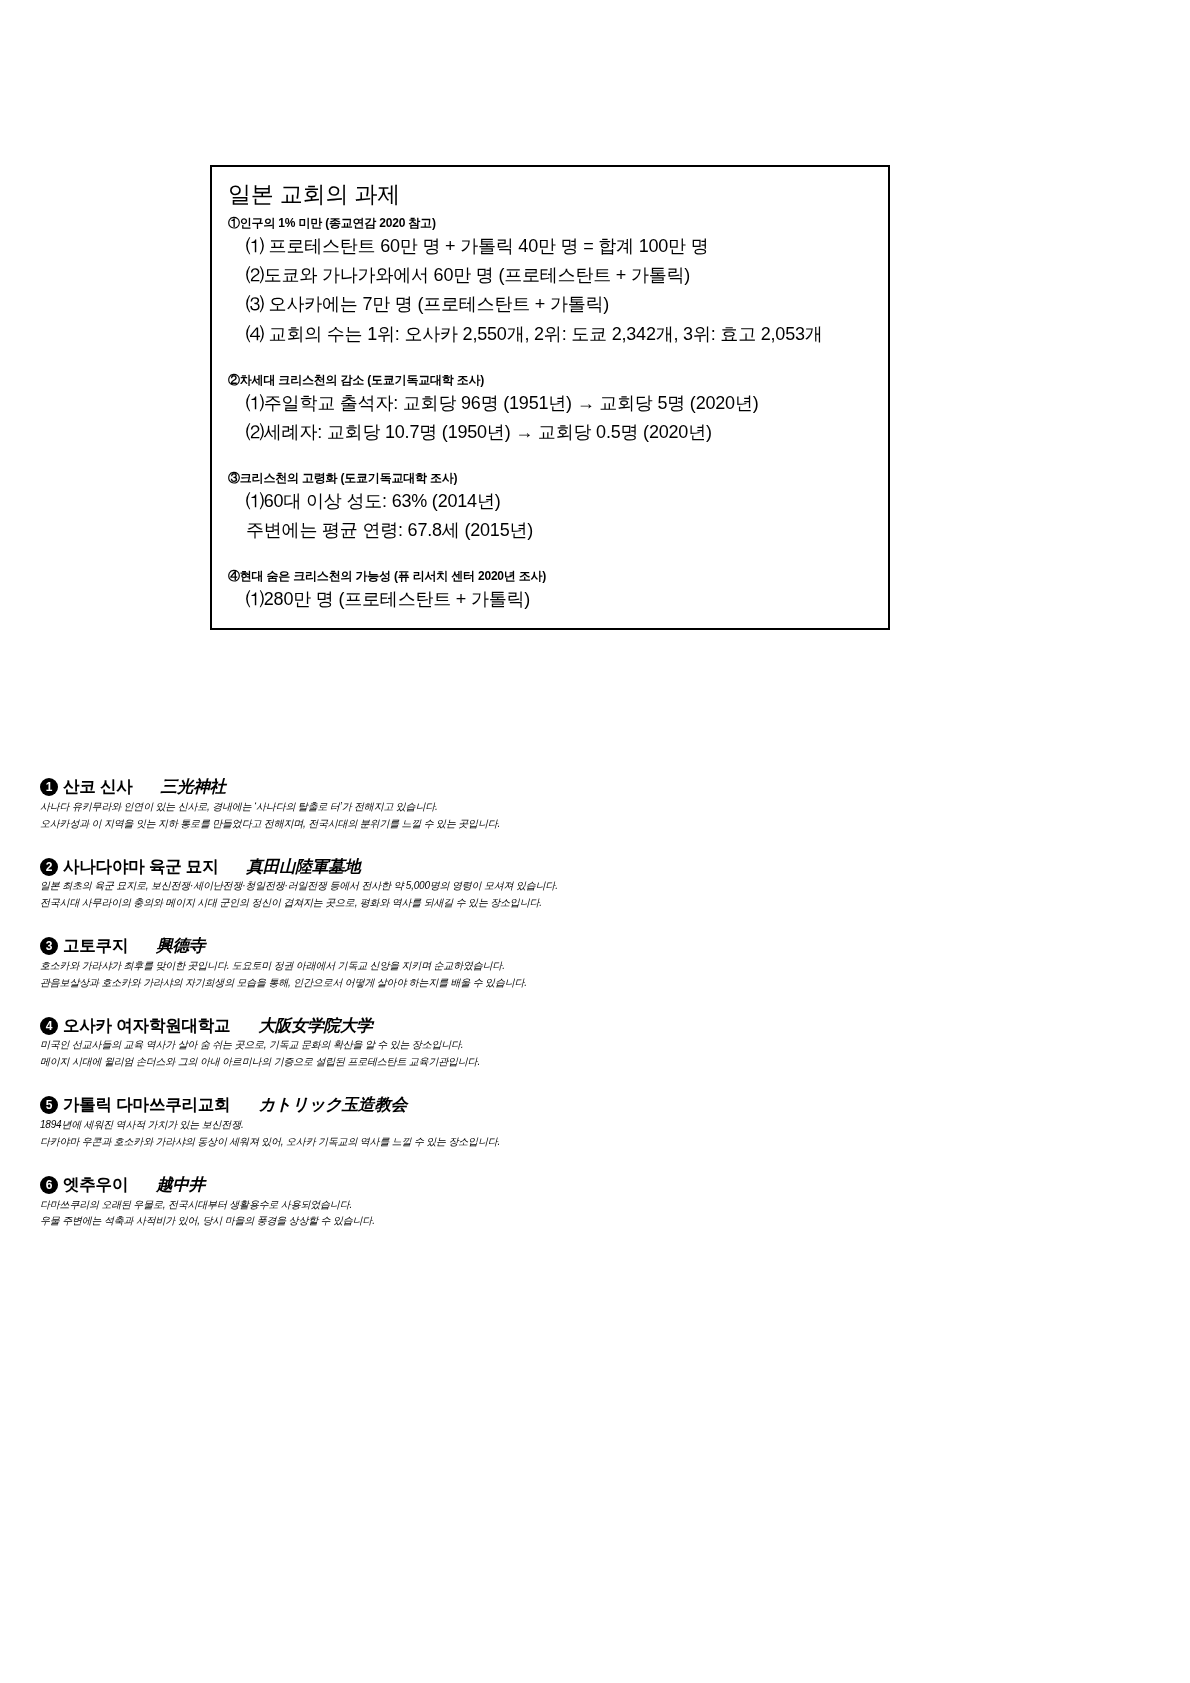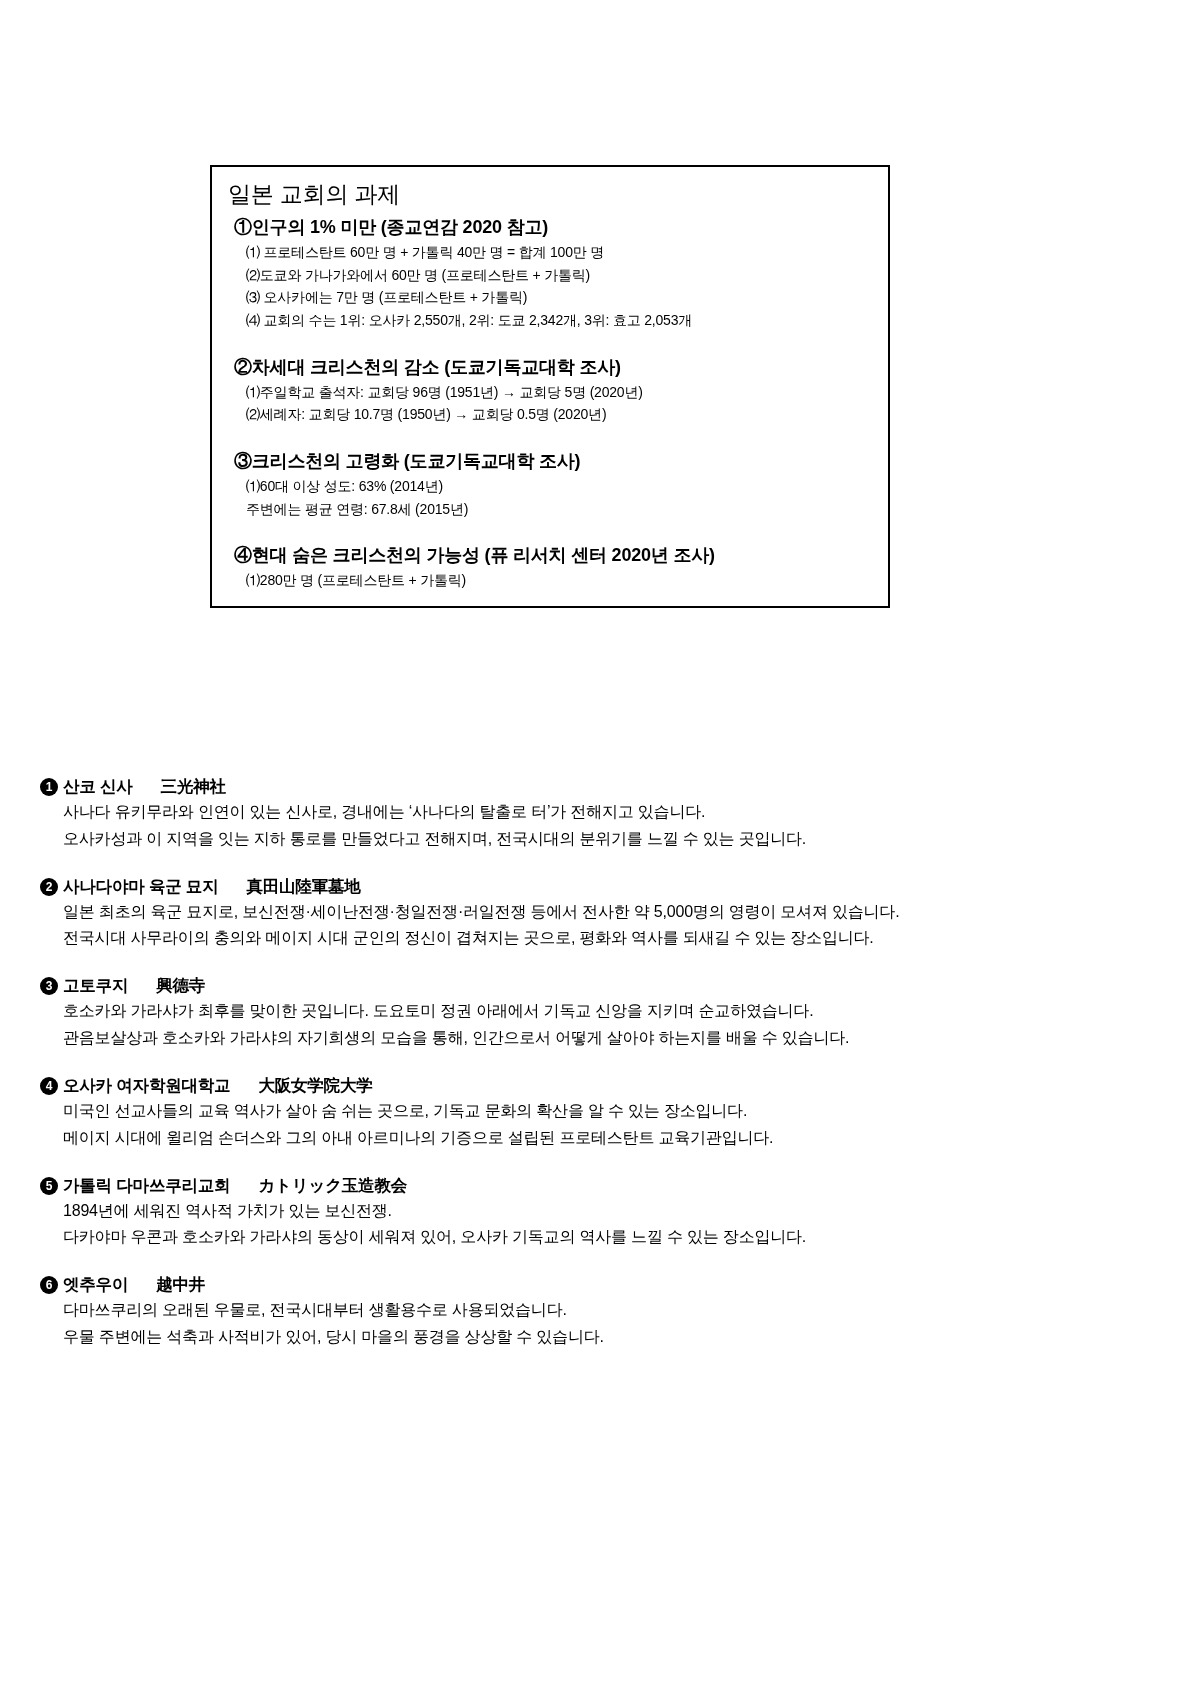--- a/index.html
+++ b/index.html
@@ -40,28 +40,28 @@
     margin: 2px 0 4px 2px;
     letter-spacing: -0.2px;
   }
   .sec {
     margin-top: 2px;
   }
   .sec + .sec {
     margin-top: 22px;
   }
   .sec-head {
+    font-size: 12px;
+    font-weight: bold;
+    line-height: 1.5;
+    margin-left: 2px;
+    letter-spacing: -0.2px;
+  }
+  .sec-item {
     font-size: 18px;
-    font-weight: bold;
-    line-height: 1.5;
-    margin-left: 8px;
-    letter-spacing: -0.2px;
-  }
-  .sec-item {
-    font-size: 14px;
     line-height: 1.62;
     margin-left: 20px;
     letter-spacing: -0.2px;
     white-space: nowrap;
   }
 
   
   .entries {
     position: absolute;
     left: 40px;
@@ -94,26 +94,27 @@
     margin-right: 5px;
     flex: none;
     position: relative;
     top: -1px;
   }
   .entry-name-ko {
     margin-right: 28px;
   }
   .entry-name-ja {
     font-weight: bold;
+    font-style: italic;
   }
   .entry-line {
-    font-size: 16px;
+    font-size: 10px;
     line-height: 1.68;
-    margin-left: 23px;
-    letter-spacing: -0.2px;
+    letter-spacing: -0.2px;
+    font-style: italic;
   }
 </style>
 </head>
 <body>
 
 <div class="page">
 
   <div class="summary-box">
     <div class="summary-title">일본 교회의 과제</div>
 

